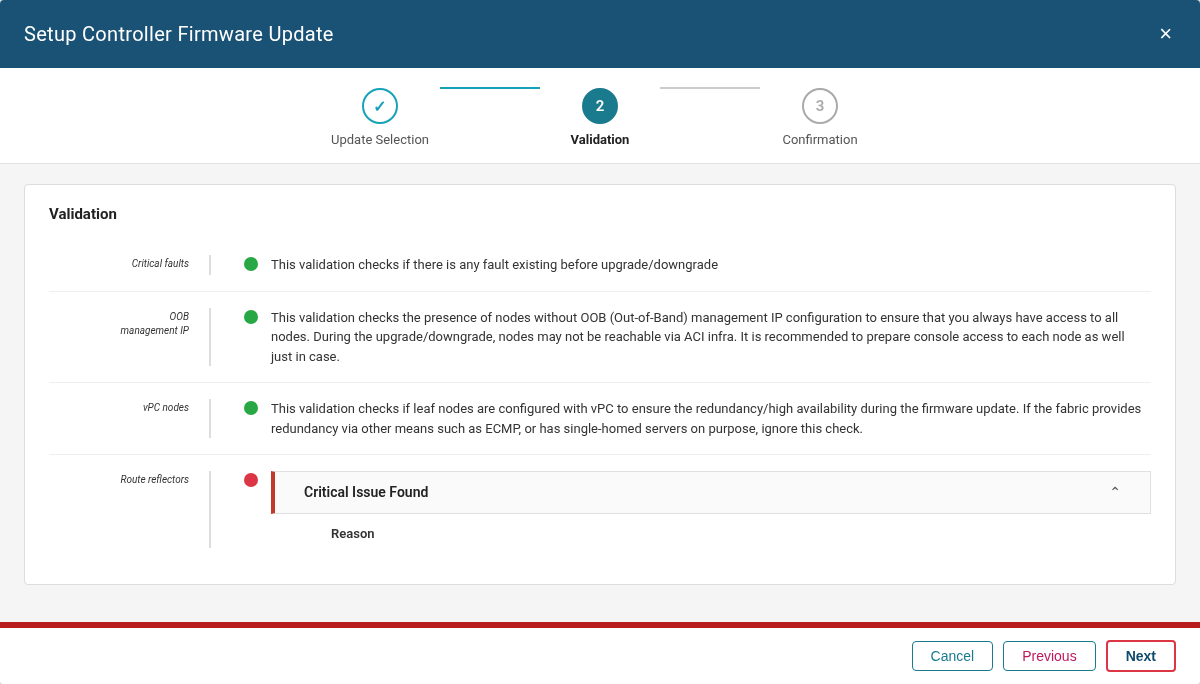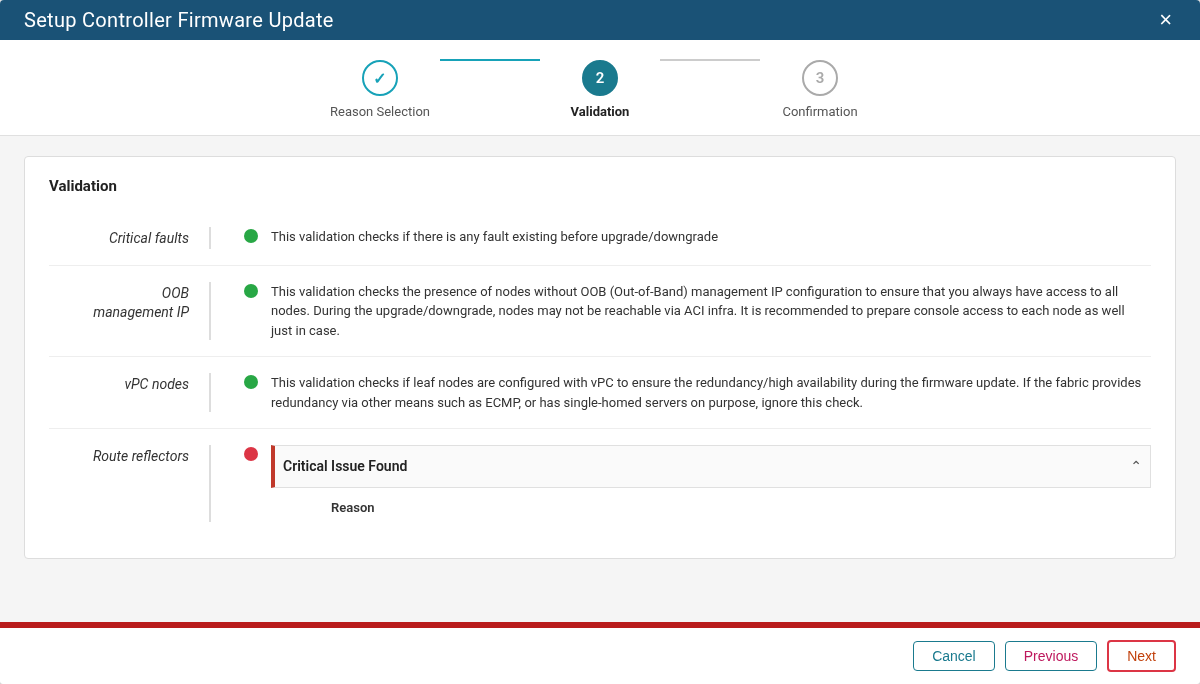--- a/index.html
+++ b/index.html
@@ -18,21 +18,21 @@
       border-radius: 4px;
       overflow: hidden;
       display: flex;
       flex-direction: column;
       box-shadow: 0 4px 20px rgba(0,0,0,0.3);
     }
     .modal-header {
       background: #1a5276;
       color: white;
       padding: 0 24px;
-      height: 40px;
+      height: 68px;
       display: flex;
       align-items: center;
       justify-content: space-between;
       flex-shrink: 0;
     }
     .modal-header-title {
       font-size: 20px;
       font-weight: 400;
       letter-spacing: 0.3px;
     }
@@ -156,21 +156,21 @@
       gap: 0;
     }
     .validation-row:first-child {
       border-top: none;
     }
     .row-label {
       width: 160px;
       min-width: 160px;
       text-align: right;
       font-style: italic;
-      font-size: 14px;
+      font-size: 10px;
       color: #333;
       padding-right: 20px;
       padding-top: 2px;
       line-height: 1.4;
     }
     .row-indicator {
       width: 40px;
       min-width: 40px;
       display: flex;
       justify-content: center;
@@ -193,21 +193,21 @@
     }
     
     .critical-box {
       border: none;
       padding: 0;
     }
     .critical-header {
       display: flex;
       justify-content: space-between;
       align-items: center;
-      padding: 10px 8px;
+      padding: 10px 29px;
       background: #fafafa;
       border: 1px solid #e0e0e0;
       border-left: 4px solid #c0392b;
     }
     .critical-header-text {
       font-size: 14px;
       font-weight: 600;
       color: #222;
     }
     .critical-body {
@@ -248,22 +248,22 @@
       color: #1a7a8e;
     }
     .btn-primary {
       background: white;
       border-color: #1a7a8e;
       color: #be185d;
     }
     .btn-next {
       background: white;
       border: 2px solid #dc3545;
-      color: #c2410c;
-      font-weight: 400;
+      color: #0c4a6e;
+      font-weight: 700;
     }
     .left-border-line {
       width: 2px;
       background: #ddd;
       align-self: stretch;
       margin-right: 20px;
     }
   </style>
 </head>
 <body>
@@ -279,21 +279,21 @@
 
     <div class="stepper">
       <div class="stepper-container">
 
         <div class="step">
           <div class="step-circle-wrapper">
             <div class="step-circle completed">
               <span class="checkmark">✓</span>
             </div>
           </div>
-          <div class="step-label">Reason Selection</div>
+          <div class="step-label">Update Selection</div>
         </div>
 
         <div style="display:flex;align-items:center;margin-bottom:28px;">
           <div class="step-line"></div>
         </div>
 
         <div class="step">
           <div class="step-circle-wrapper">
             <div class="step-circle active">
               <span>2</span>

